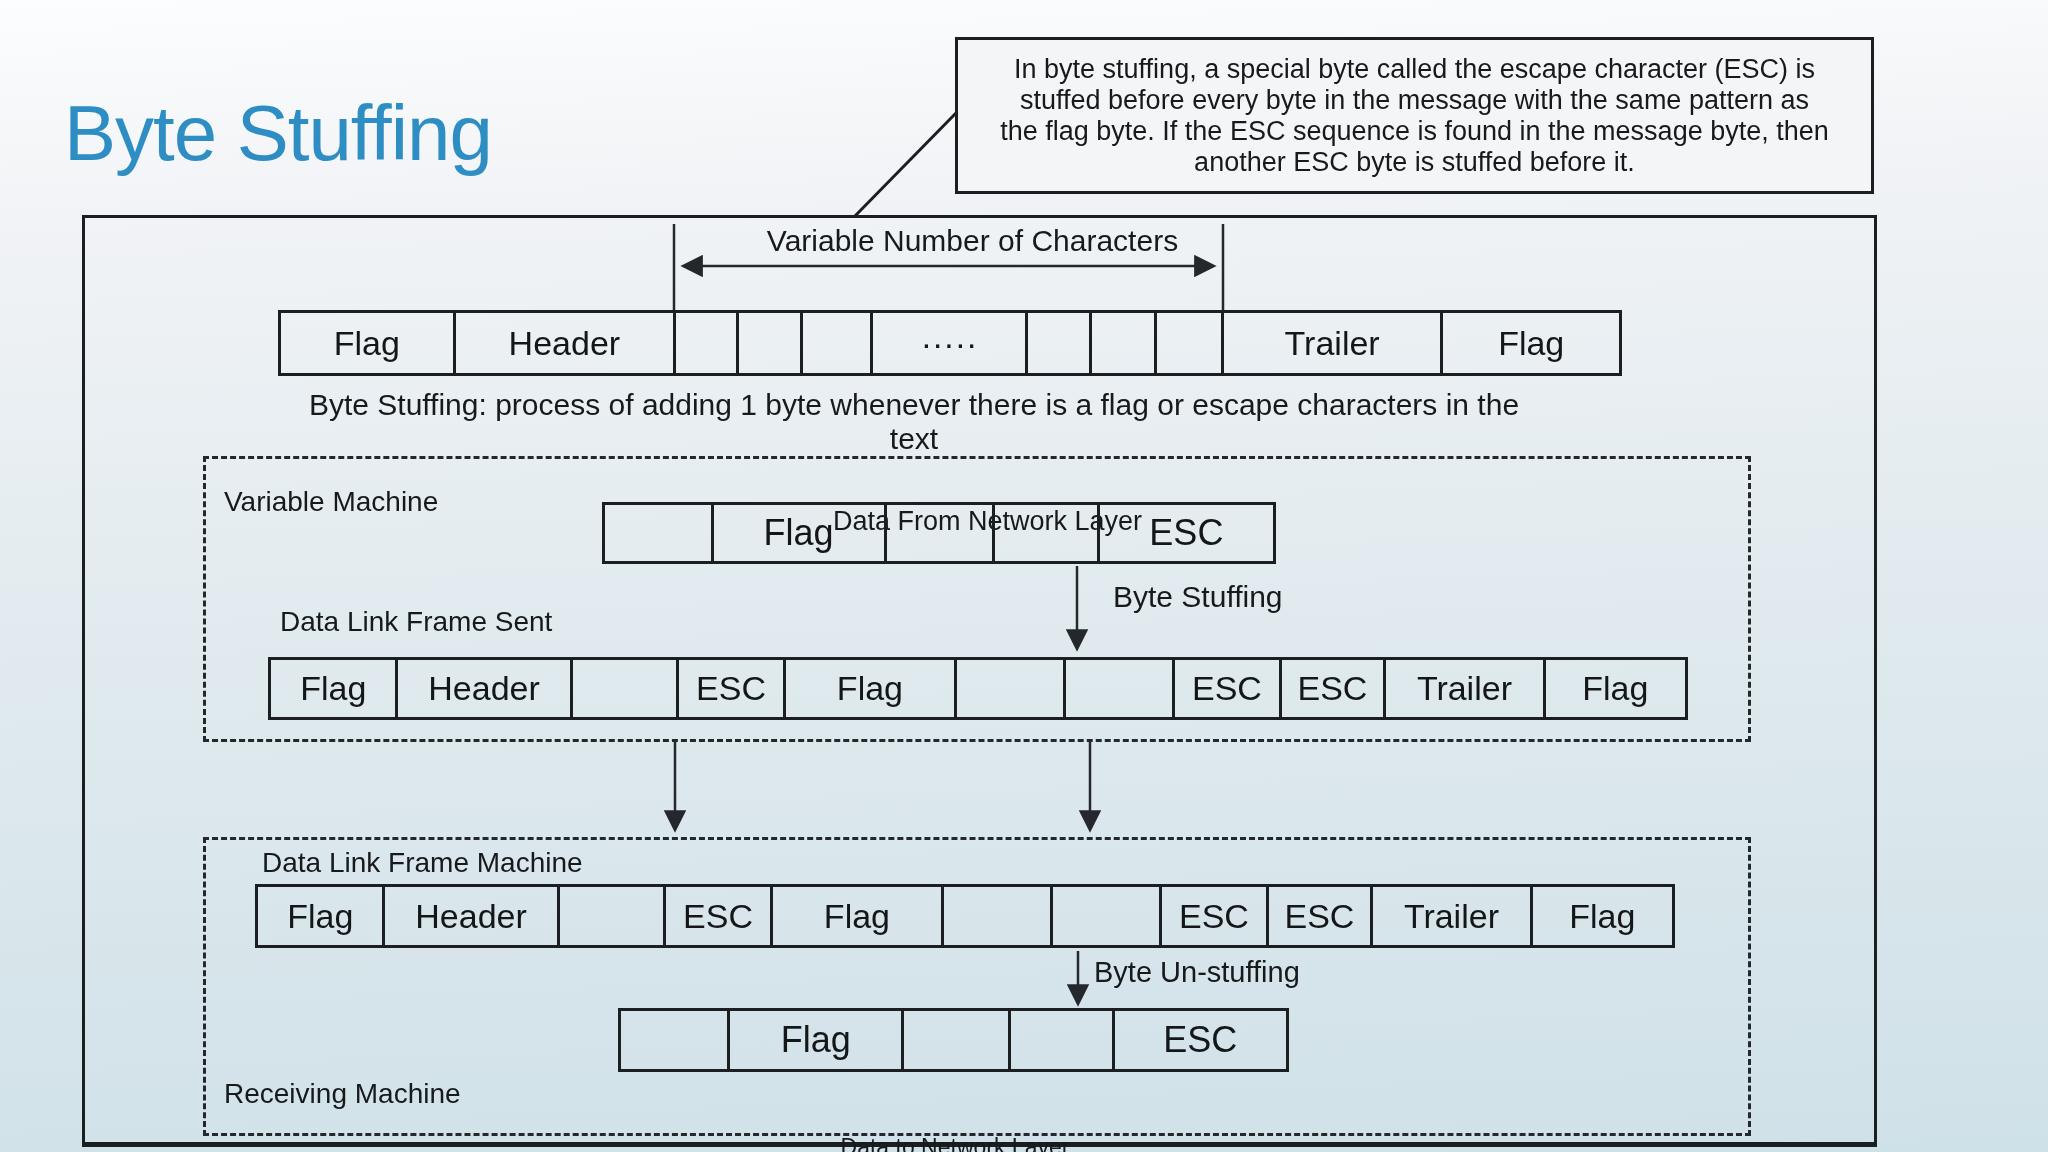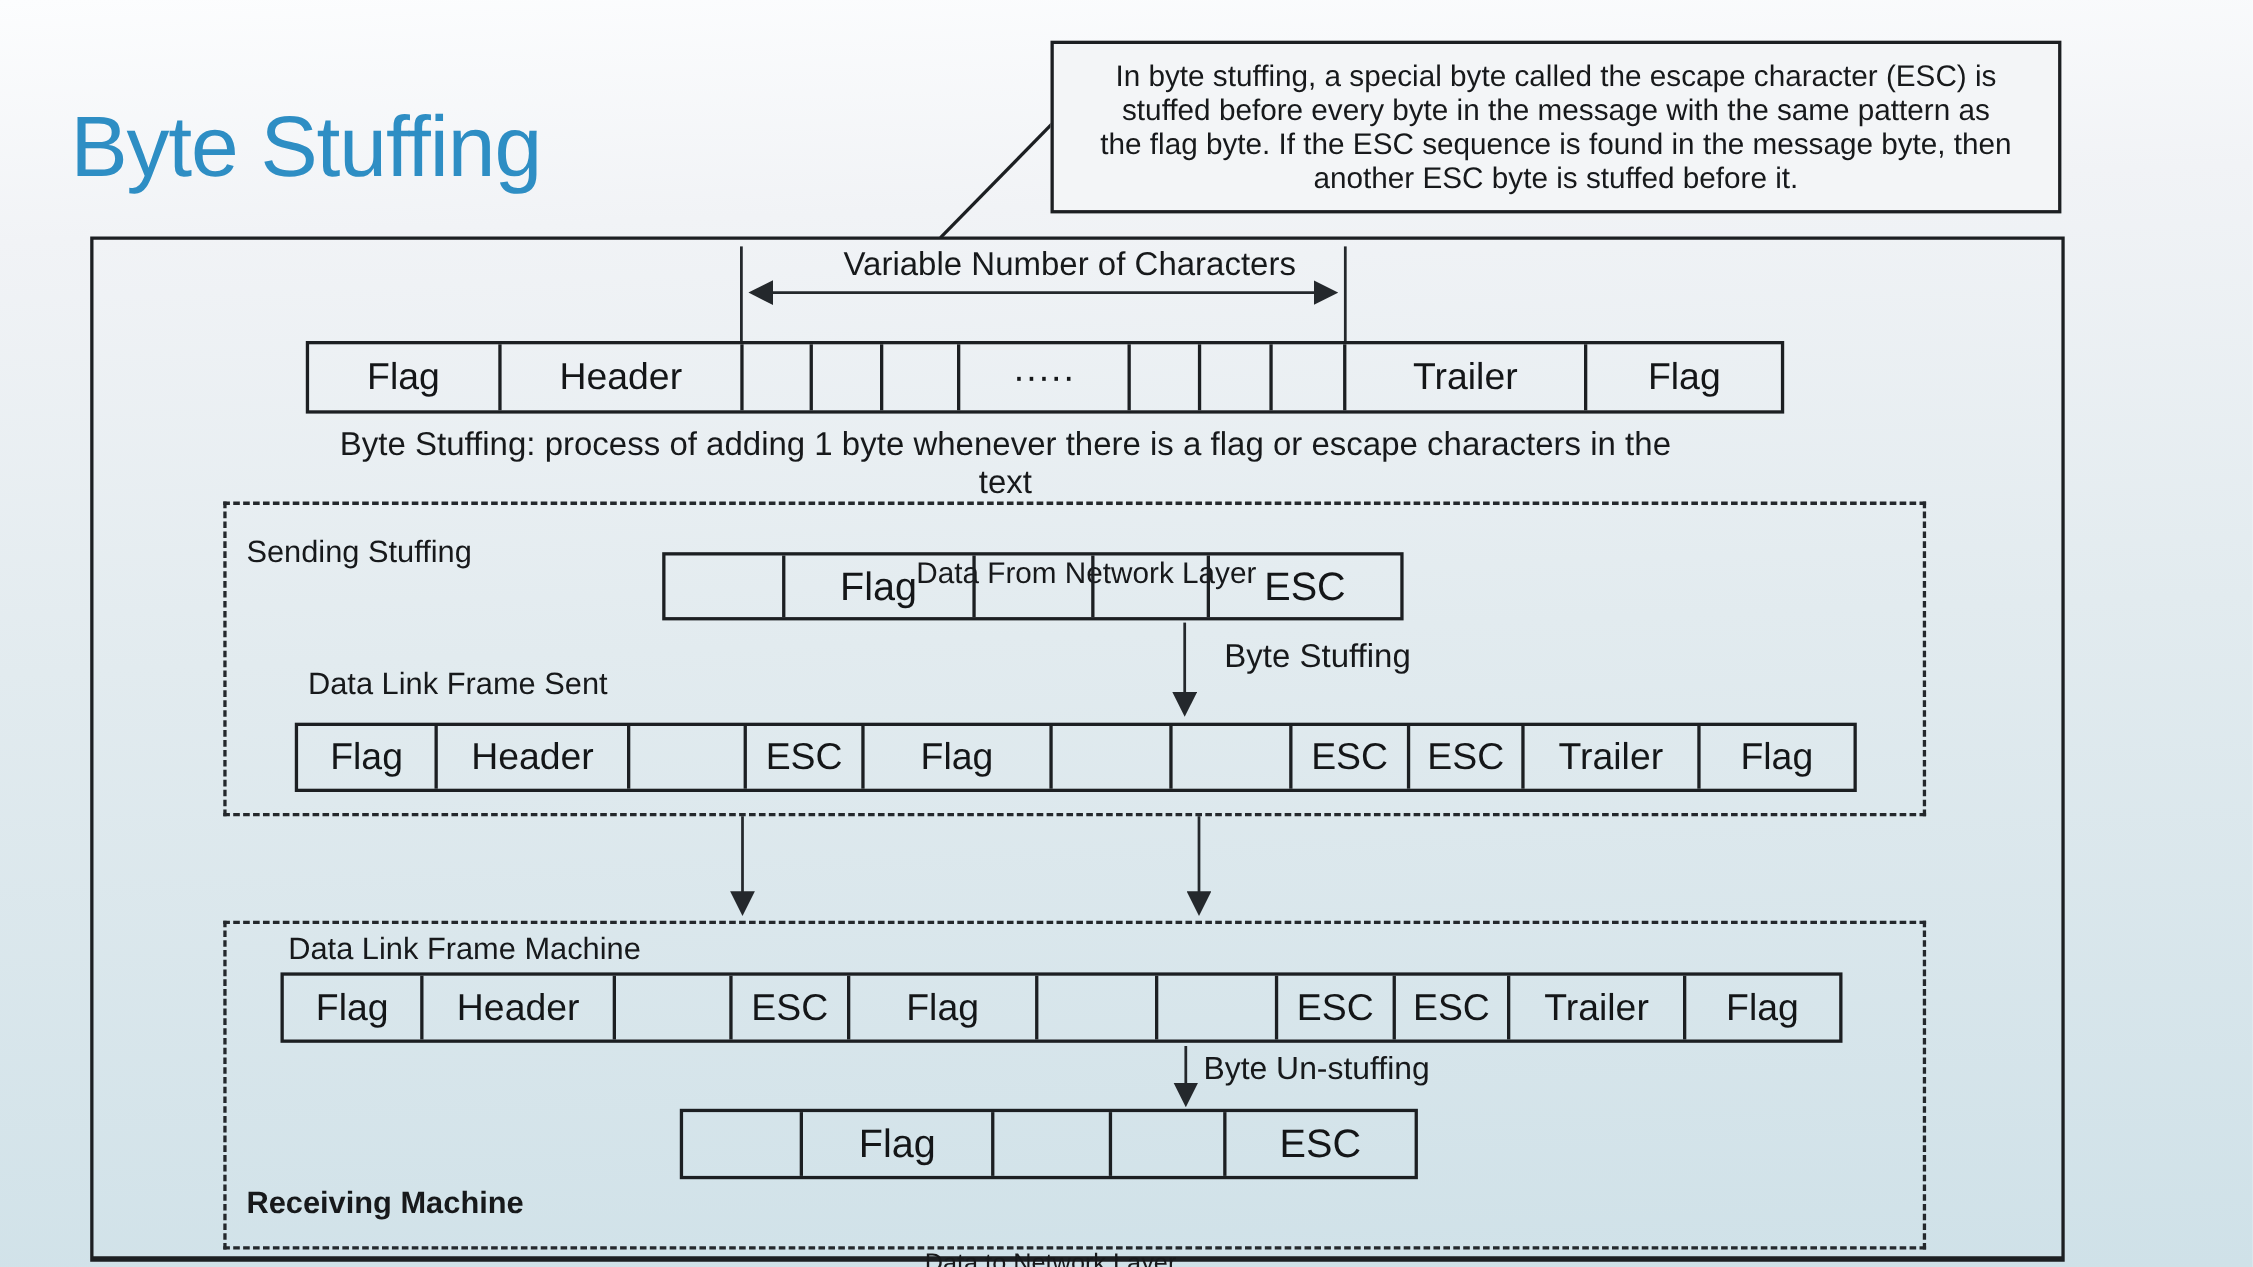--- a/index.html
+++ b/index.html
@@ -104,21 +104,21 @@
   <div class="cell" style="width:64px;"></div>
   <div class="cell" style="width:65px;"></div>
   <div class="cell" style="width:67px;"></div>
   <div class="cell" style="width:220px;">Trailer</div>
   <div class="cell" style="width:176px;">Flag</div>
 </div>
 
 <div class="abs" id="caption">Byte Stuffing: process of adding 1 byte whenever there is a flag or escape characters in the text</div>
 
 <div class="abs dashed-box" id="sending-box"></div>
-<div class="abs lbl" style="left:224px;top:486px;">Sending Stuffing</div>
+<div class="abs lbl" style="left:224px;top:486px;">Variable Machine</div>
 <div class="abs lbl lbl-c" style="left:833px;top:462px;width:300px;font-size:27px;">Data From Network Layer</div>
 
 <div class="abs frame-row" style="left:602px;top:502px;width:674px;height:62px;">
   <div class="cell big" style="width:109px;"></div>
   <div class="cell big" style="width:174px;">Flag</div>
   <div class="cell big" style="width:109px;"></div>
   <div class="cell big" style="width:105px;"></div>
   <div class="cell big" style="width:174px;">ESC</div>
 </div>
 
@@ -161,13 +161,13 @@
 
 <div class="abs frame-row" style="left:618px;top:1008px;width:671px;height:64px;">
   <div class="cell big" style="width:110px;"></div>
   <div class="cell big" style="width:176px;">Flag</div>
   <div class="cell big" style="width:107px;"></div>
   <div class="cell big" style="width:105px;"></div>
   <div class="cell big" style="width:173px;">ESC</div>
 </div>
 
 <div class="abs lbl lbl-c" style="left:775px;top:1090px;width:360px;font-size:23px;">Data to Network Layer</div>
-<div class="abs lbl" style="left:224px;top:1078px;font-weight:bold;">Receiving Machine</div>
+<div class="abs lbl" style="left:224px;top:1078px;">Receiving Machine</div>
 
 </body></html>

